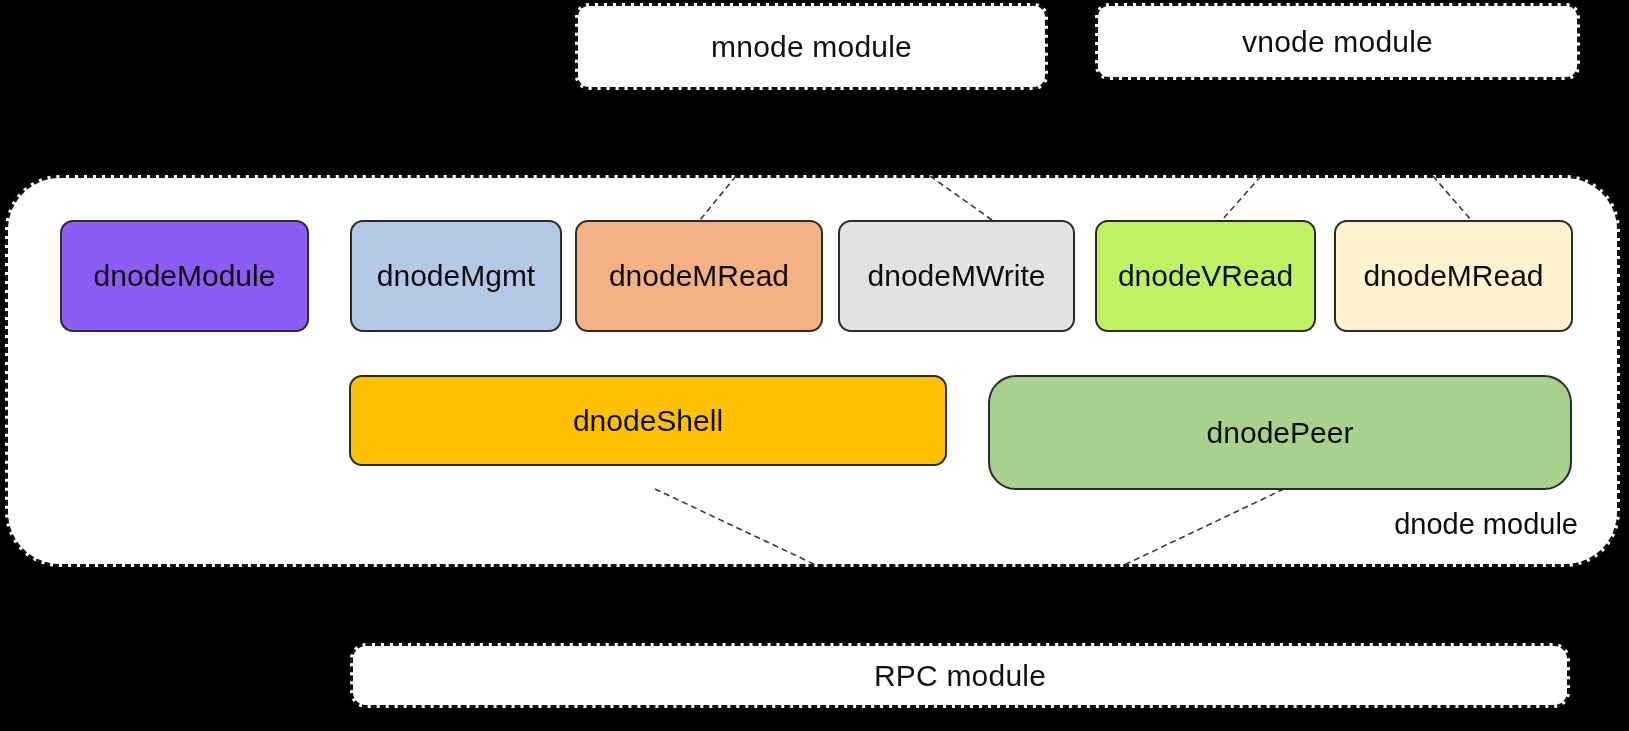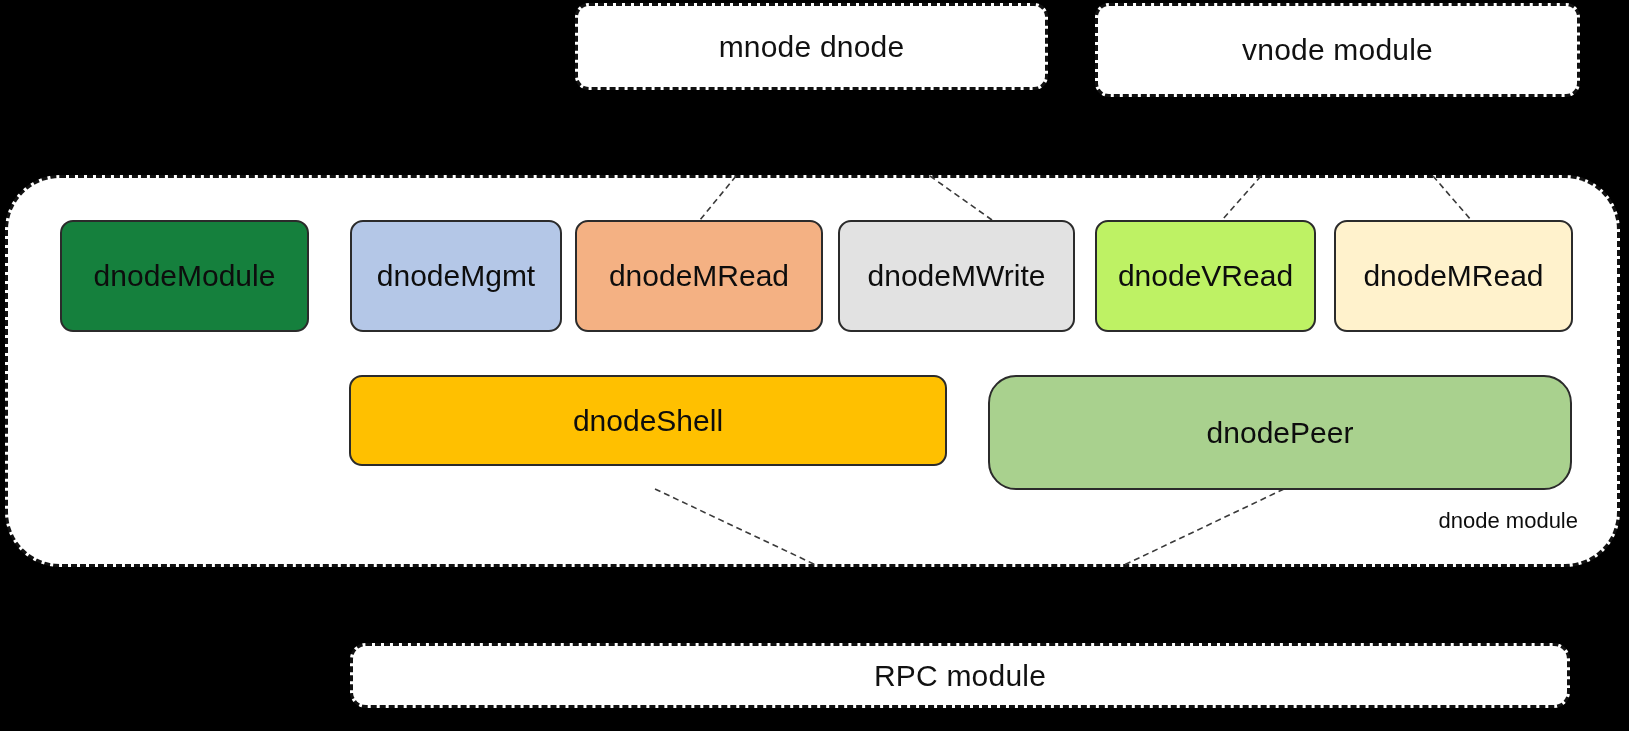--- a/index.html
+++ b/index.html
@@ -32,55 +32,55 @@
     position:absolute;
     border:2.5px solid #2b2b2b;
     border-radius:13px;
     box-sizing:border-box;
     display:flex;align-items:center;justify-content:center;
   }
   .comp-label{font-size:30px;color:#0d0d0d;white-space:nowrap;}
   .dnode-label{
     position:absolute;
     top:508px;right:51px;
-    font-size:22px;color:#0d0d0d;white-space:nowrap;
+    font-size:29px;color:#0d0d0d;white-space:nowrap;
   }
   svg.connectors{
     position:absolute;left:0;top:0;width:1629px;height:731px;
     pointer-events:none;
   }
   svg.connectors line{
     stroke:#3a3a3a;stroke-width:1.6;stroke-dasharray:6 4;
   }
 </style>
 </head>
 <body>
 
 <div class="canvas">
 
   <div class="dashed-box" style="left:575px;top:3px;width:473px;height:87px;border-radius:14px;">
-    <span class="module-label">mnode dnode</span>
+    <span class="module-label">mnode module</span>
   </div>
 
-  <div class="dashed-box" style="left:1095px;top:3px;width:485px;height:94px;border-radius:14px;">
+  <div class="dashed-box" style="left:1095px;top:3px;width:485px;height:77px;border-radius:14px;">
     <span class="module-label">vnode module</span>
   </div>
 
   <div class="container"></div>
 
   <svg class="connectors" viewBox="0 0 1629 731" xmlns="http://www.w3.org/2000/svg">
     <line x1="736" y1="176" x2="700" y2="220"></line>
     <line x1="930" y1="176" x2="992" y2="220"></line>
     <line x1="1261" y1="176" x2="1222" y2="220"></line>
     <line x1="1433" y1="176" x2="1471" y2="220"></line>
     <line x1="655" y1="489" x2="818" y2="566"></line>
     <line x1="1284" y1="489" x2="1122" y2="566"></line>
   </svg>
 
-  <div class="comp-box" style="left: 60px; top: 220px; width: 249px; height: 112px; background: #15803d; align-items: center;">
+  <div class="comp-box" style="left: 60px; top: 220px; width: 249px; height: 112px; background: #8b5cf6; align-items: center;">
     <span class="comp-label">dnodeModule</span>
   </div>
   <div class="comp-box" style="left: 350px; top: 220px; width: 212px; height: 112px; background: rgb(180, 199, 231);">
     <span class="comp-label">dnodeMgmt</span>
   </div>
   <div class="comp-box" style="left: 575px; top: 220px; width: 248px; height: 112px; background: rgb(244, 177, 131);">
     <span class="comp-label">dnodeMRead</span>
   </div>
   <div class="comp-box" style="left: 838px; top: 220px; width: 237px; height: 112px; background: rgb(226, 226, 226);">
     <span class="comp-label">dnodeMWrite</span>

